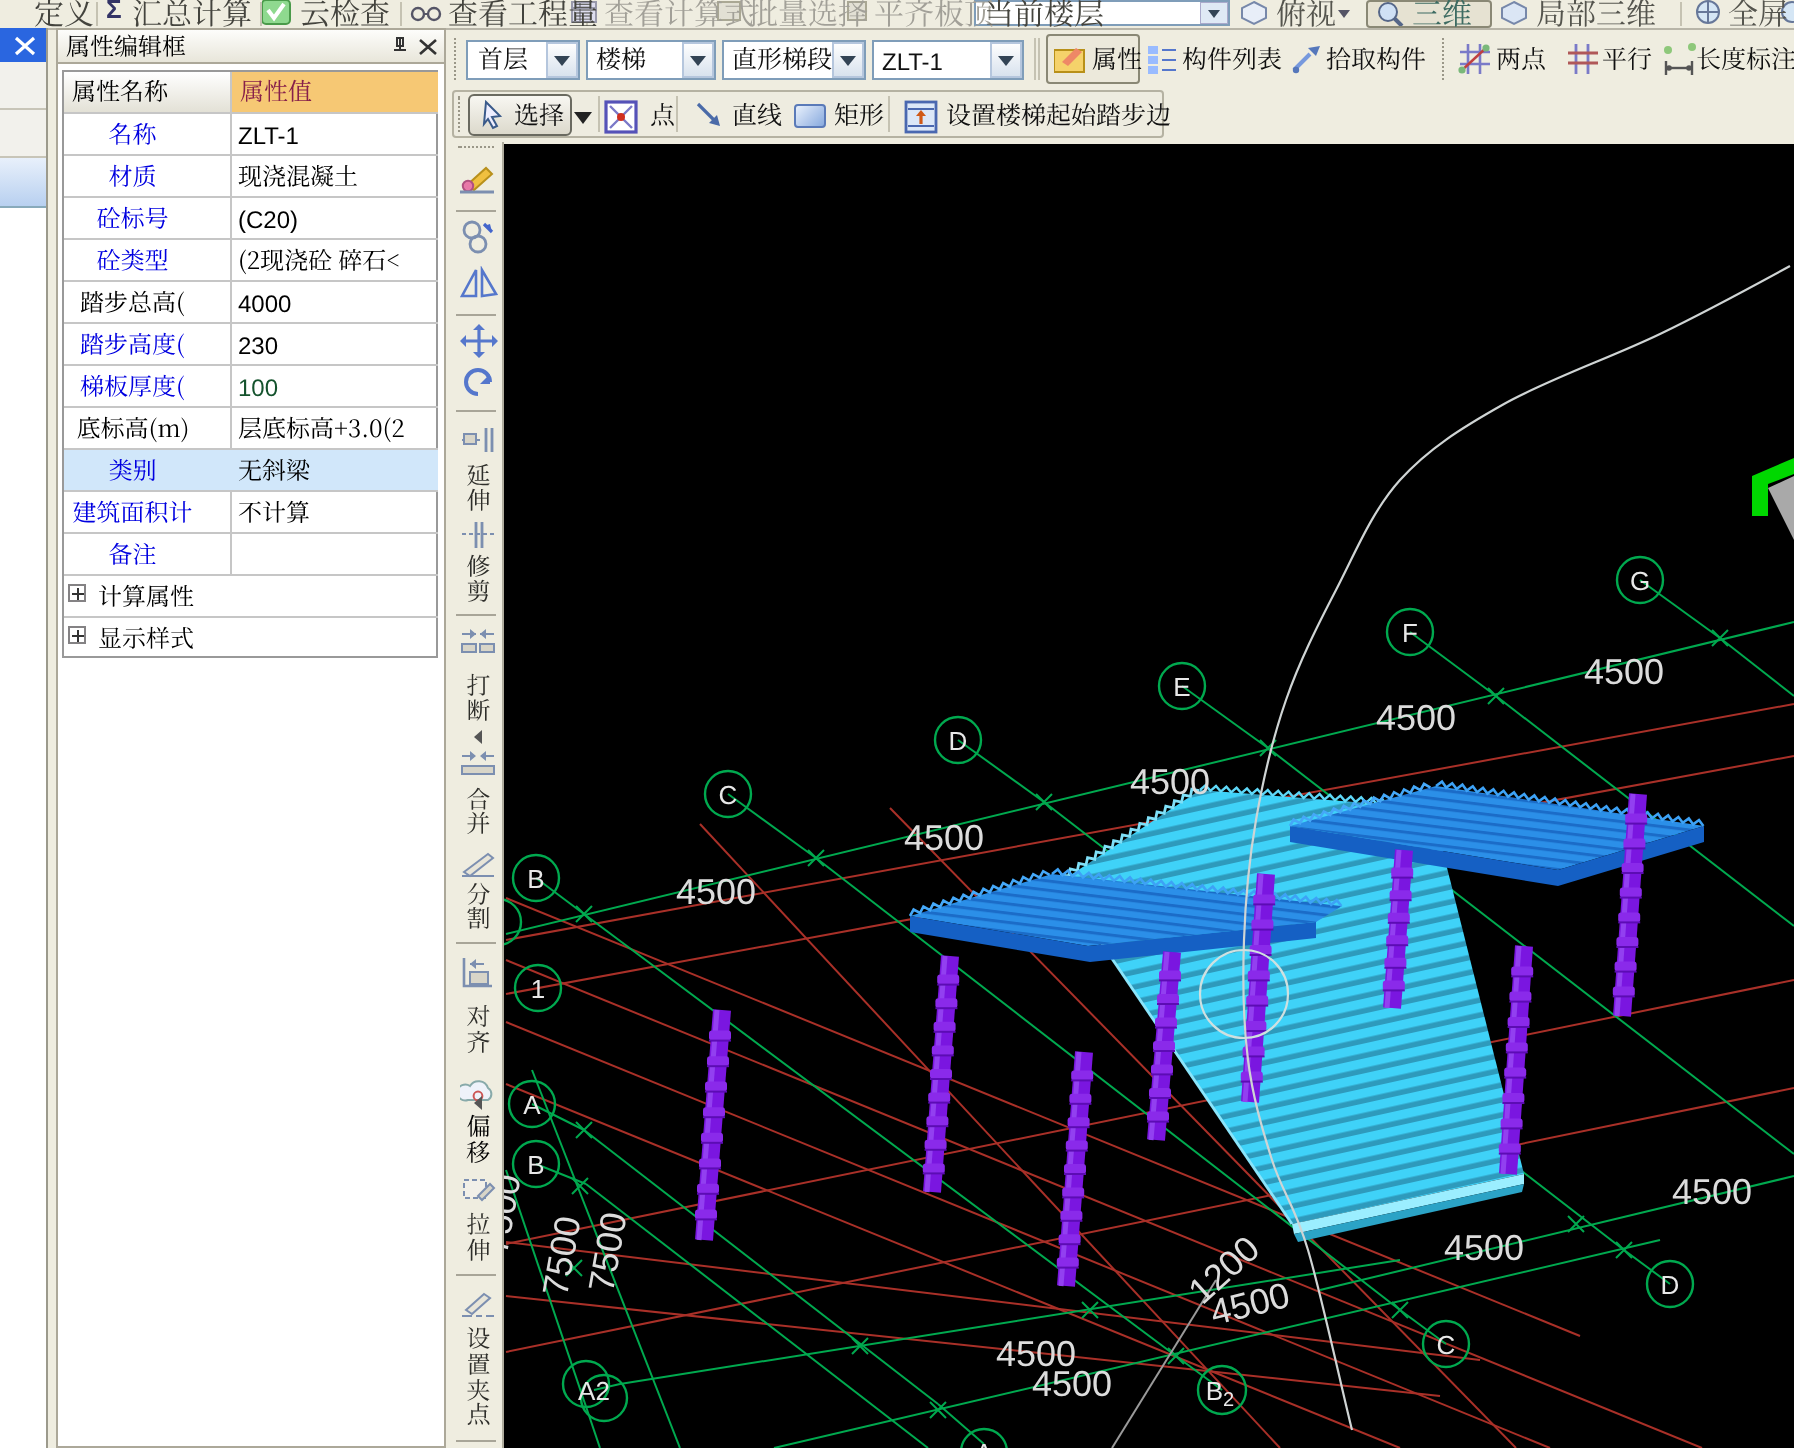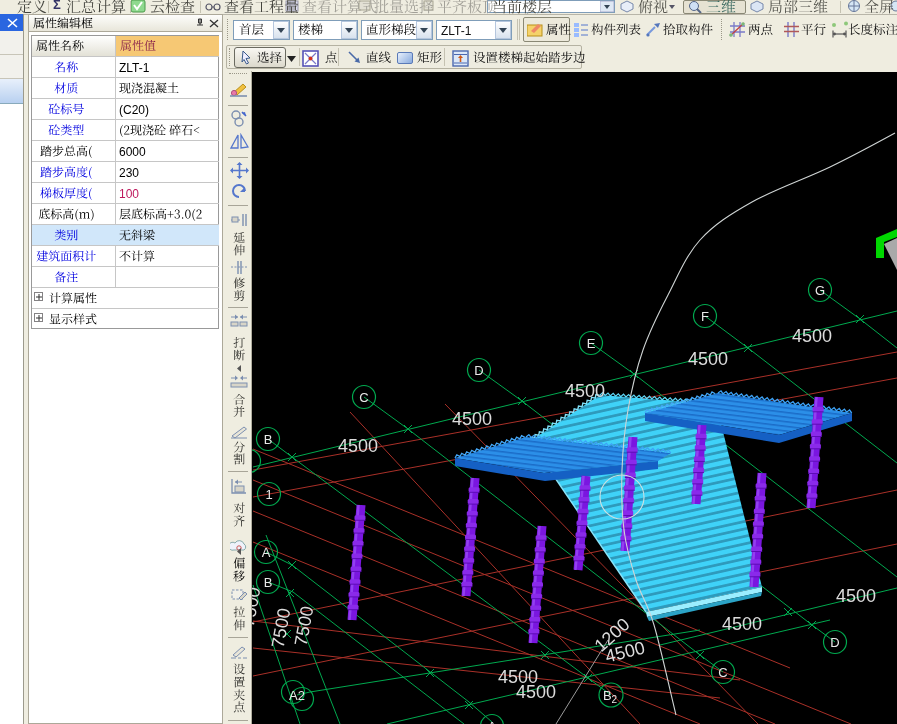--- a/index.html
+++ b/index.html
@@ -456,23 +456,23 @@
     <div style="position:absolute;left:32px;top:182px;width:187px;height:1px;background:#c6c6c6"></div>
     <div style="position:absolute;left:32px;top:203px;width:187px;height:1px;background:#c6c6c6"></div>
     <div style="position:absolute;left:32px;top:224px;width:187px;height:1px;background:#c6c6c6"></div>
     <div style="position:absolute;left:32px;top:245px;width:187px;height:1px;background:#c6c6c6"></div>
     <div style="position:absolute;left:32px;top:266px;width:187px;height:1px;background:#c6c6c6"></div>
     <div style="position:absolute;left:32px;top:287px;width:187px;height:1px;background:#c6c6c6"></div>
     <div style="position:absolute;left:32px;top:308px;width:187px;height:1px;background:#c6c6c6"></div>
     <div style="position:absolute;left:32px;top:225px;width:187px;height:20px;background:#d1e7fa"></div>
     <div style="position:absolute;left:119px;top:61px;font:12px Liberation Sans;color:#000">ZLT-1</div>
     <div style="position:absolute;left:119px;top:103px;font:12px Liberation Sans;color:#000">(C20)</div>
-    <div style="position:absolute;left:119px;top:145px;font:12px Liberation Sans;color:#000">6000</div>
+    <div style="position:absolute;left:119px;top:145px;font:12px Liberation Sans;color:#000">4000</div>
     <div style="position:absolute;left:119px;top:166px;font:12px Liberation Sans;color:#000">230</div>
-    <div style="position:absolute;left:119px;top:187px;font:12px Liberation Sans;color:#be185d">100</div>
+    <div style="position:absolute;left:119px;top:187px;font:12px Liberation Sans;color:#14532d">100</div>
     <div style="position:absolute;left:34px;top:292px;width:9px;height:9px;background:#fff;border:1px solid #848284"></div>
     <svg style="position:absolute;left:35px;top:293px" width="8" height="8" viewBox="0 0 8 8">
       <path d="M1 4h6M4 1v6" stroke="#333"></path>
     </svg>
     <div style="position:absolute;left:34px;top:313px;width:9px;height:9px;background:#fff;border:1px solid #848284"></div>
     <svg style="position:absolute;left:35px;top:314px" width="8" height="8" viewBox="0 0 8 8">
       <path d="M1 4h6M4 1v6" stroke="#333"></path>
     </svg>
     <div style="position:absolute;left:224px;top:71px;width:27px;height:653px;background:#efede0"></div>
     <div style="position:absolute;left:251px;top:71px;width:1px;height:653px;background:#b0ad9e"></div>

